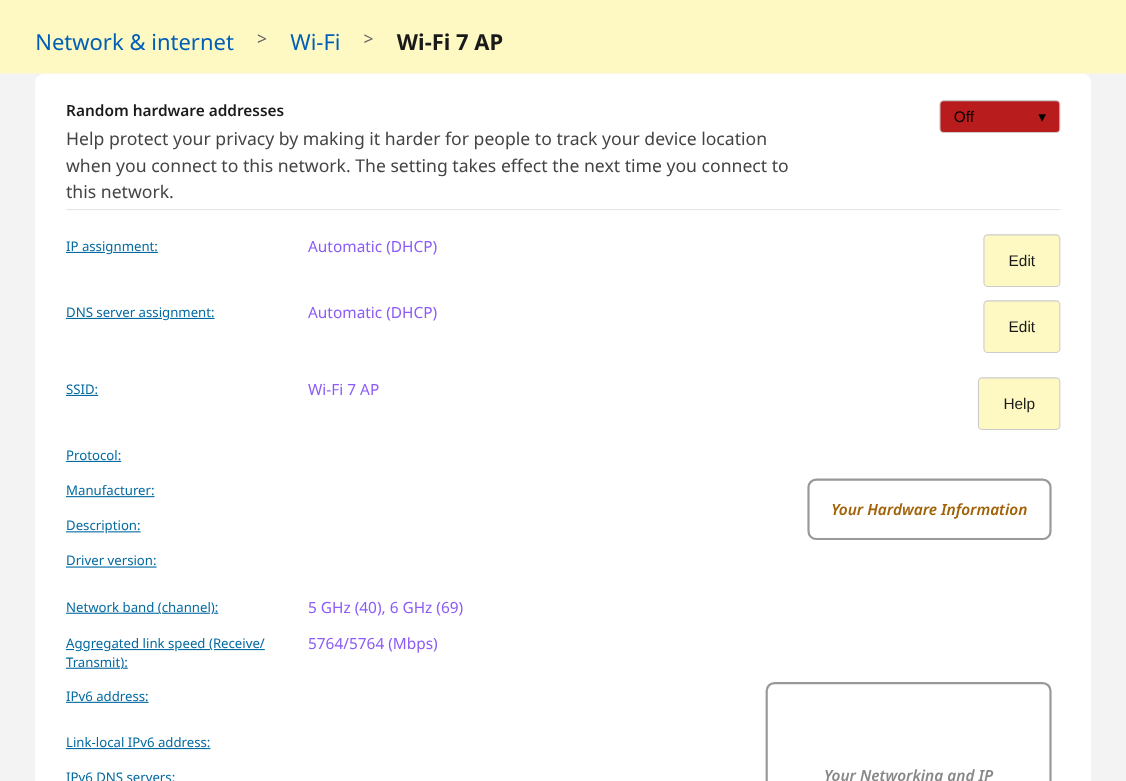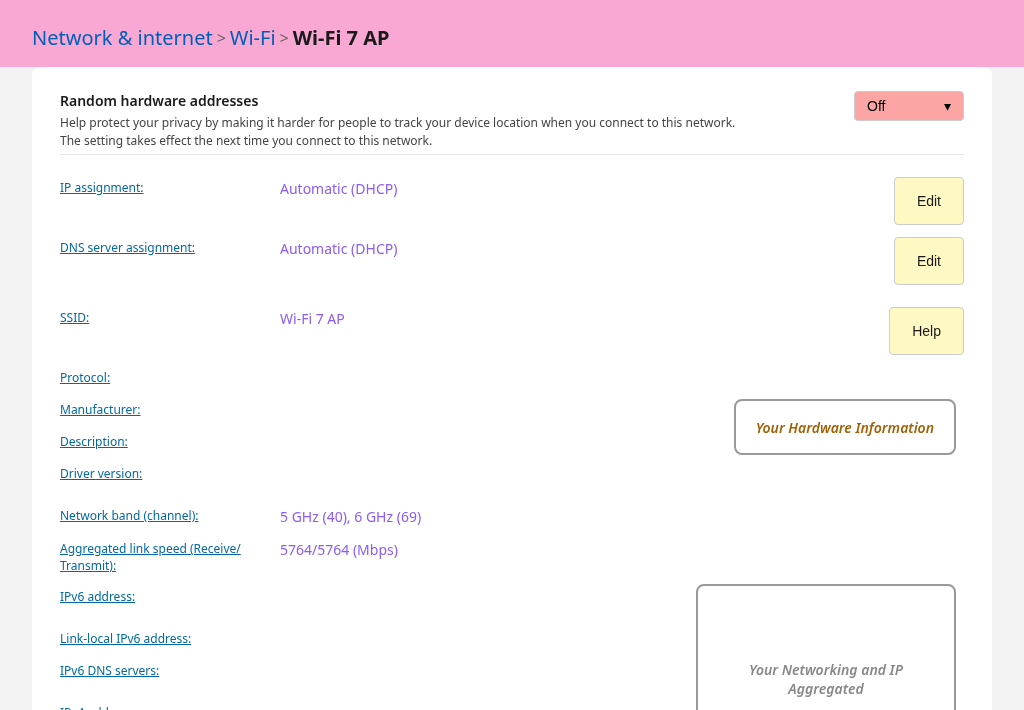--- a/index.html
+++ b/index.html
@@ -6,26 +6,26 @@
     body {
       font-family: 'Segoe UI', system-ui, sans-serif;
       background: #f3f3f3;
       color: #1a1a1a;
       font-size: 14px;
       min-height: 710px;
     }
     .page-header {
       padding: 24px 32px 16px 32px;
       display: flex;
-      align-items: center;
-      gap: 4px;
+      align-items: flex-start;
+      gap: 21px;
       font-size: 20px;
       font-weight: 400;
       color: #1a1a1a;
-      background: #f9a8d4;
+      background: #fef9c3;
     }
     .breadcrumb-link {
       color: #005fb7;
       cursor: pointer;
       text-decoration: none;
     }
     .breadcrumb-sep {
       color: #666;
       font-size: 16px;
     }
@@ -50,32 +50,32 @@
     .hardware-addresses-text {
       flex: 1;
       max-width: 680px;
     }
     .hardware-addresses-title {
       font-size: 14px;
       font-weight: 600;
       margin-bottom: 4px;
     }
     .hardware-addresses-desc {
-      font-size: 12px;
+      font-size: 16px;
       color: #444;
       line-height: 1.5;
     }
     .dropdown-btn {
       display: flex;
       align-items: center;
       gap: 8px;
       border: 1px solid #ccc;
       border-radius: 4px;
       padding: 6px 12px;
-      background: #fca5a5;
+      background: #b91c1c;
       font-size: 14px;
       cursor: pointer;
       white-space: nowrap;
       min-width: 110px;
       justify-content: space-between;
     }
     .divider {
       border: none;
       border-top: 1px solid #e5e5e5;
       margin: 4px 0 16px 0;

